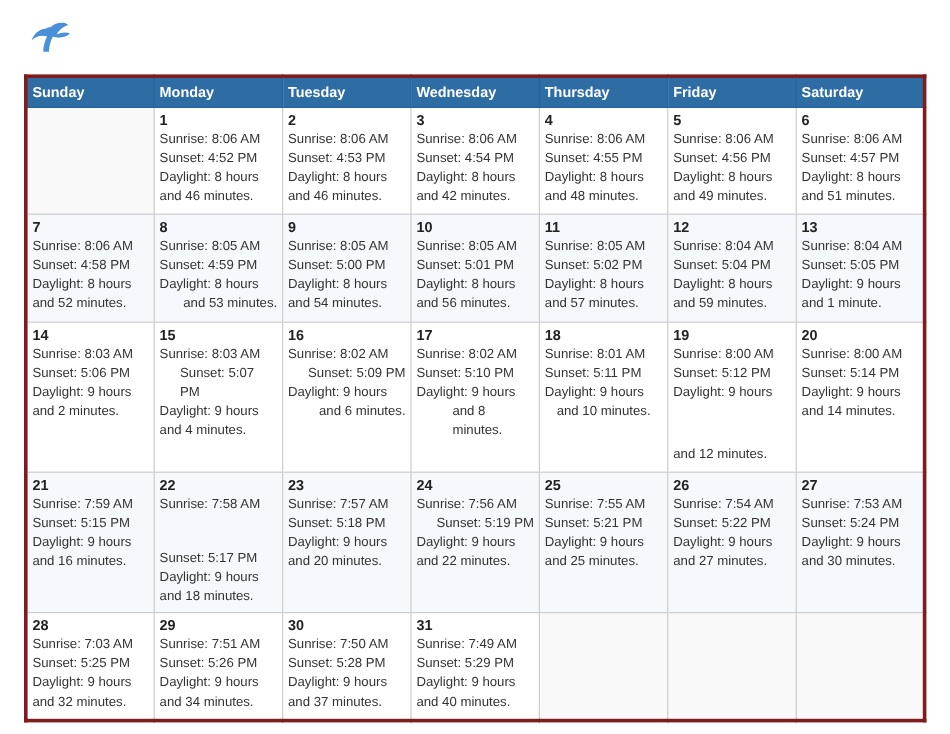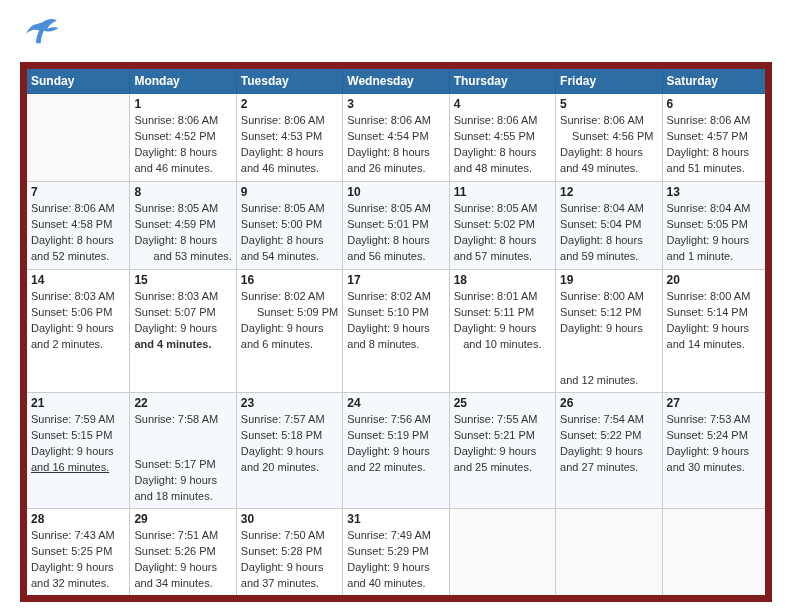--- a/index.html
+++ b/index.html
@@ -41,21 +41,21 @@
       font-weight: bold;
       color: #222;
       line-height: 1.1;
     }
     .location {
       font-size: 16px;
       color: #444;
     }
     .calendar {
       flex: 1;
-      border: 7px solid #7f1d1d;
+      border: 3px solid #7f1d1d;
       border-collapse: collapse;
       width: 100%;
       table-layout: fixed;
     }
     .calendar th {
       background: #2e6da4;
       color: #fff;
       font-size: 12px;
       font-weight: bold;
       padding: 5px 4px;
@@ -155,37 +155,37 @@
               <span style="display: block;">Daylight: 8 hours</span>
               <span style="display: block;">and 46 minutes.</span>
             </div>
           </td>
           <td>
             <span class="day-num">3</span>
             <div class="day-info">
               <span style="display: block;">Sunrise: 8:06 AM</span>
               <span style="display: block;">Sunset: 4:54 PM</span>
               <span style="display: block;">Daylight: 8 hours</span>
-              <span style="display: block;">and 26 minutes.</span>
+              <span style="display: block;">and 42 minutes.</span>
             </div>
           </td>
           <td>
             <span class="day-num">4</span>
             <div class="day-info">
               <span style="display: block;">Sunrise: 8:06 AM</span>
               <span style="display: block;">Sunset: 4:55 PM</span>
               <span style="display: block;">Daylight: 8 hours</span>
               <span style="display: block;">and 48 minutes.</span>
             </div>
           </td>
           <td>
             <span class="day-num">5</span>
             <div class="day-info">
               <span style="display: block;">Sunrise: 8:06 AM</span>
-              <span style="display: block; margin-left: 12px;">Sunset: 4:56 PM</span>
+              <span style="display: block;">Sunset: 4:56 PM</span>
               <span style="display: block;">Daylight: 8 hours</span>
               <span style="display: block;">and 49 minutes.</span>
             </div>
           </td>
           <td>
             <span class="day-num">6</span>
             <div class="day-info">
               <span style="display: block;">Sunrise: 8:06 AM</span>
               <span style="display: block;">Sunset: 4:57 PM</span>
               <span style="display: block;">Daylight: 8 hours</span>
@@ -265,41 +265,41 @@
               <span style="display: block;">Sunrise: 8:03 AM</span>
               <span style="display: block;">Sunset: 5:06 PM</span>
               <span style="display: block;">Daylight: 9 hours</span>
               <span style="display: block;">and 2 minutes.</span>
             </div>
           </td>
           <td>
             <span class="day-num">15</span>
             <div class="day-info">
               <span style="display: block;">Sunrise: 8:03 AM</span>
-              <span style="display: block;">Sunset: 5:07 PM</span>
-              <span style="display: block;">Daylight: 9 hours</span>
-              <span style="display: block; font-weight: bold;">and 4 minutes.</span>
+              <span style="display: block; margin-left: 17px;">Sunset: 5:07 PM</span>
+              <span style="display: block;">Daylight: 9 hours</span>
+              <span style="display: block;">and 4 minutes.</span>
             </div>
           </td>
           <td>
             <span class="day-num">16</span>
             <div class="day-info">
               <span style="display: block;">Sunrise: 8:02 AM</span>
               <span style="display: block; text-align: right;">Sunset: 5:09 PM</span>
               <span style="display: block;">Daylight: 9 hours</span>
-              <span style="display: block;">and 6 minutes.</span>
+              <span style="display: block; text-align: right;">and 6 minutes.</span>
             </div>
           </td>
           <td>
             <span class="day-num">17</span>
             <div class="day-info">
               <span style="display: block;">Sunrise: 8:02 AM</span>
               <span style="display: block;">Sunset: 5:10 PM</span>
               <span style="display: block;">Daylight: 9 hours</span>
-              <span style="display: block;">and 8 minutes.</span>
+              <span style="display: block; margin-left: 30px;">and 8 minutes.</span>
             </div>
           </td>
           <td>
             <span class="day-num">18</span>
             <div class="day-info">
               <span style="display: block;">Sunrise: 8:01 AM</span>
               <span style="display: block;">Sunset: 5:11 PM</span>
               <span style="display: block;">Daylight: 9 hours</span>
               <span style="display: block; text-align: center;">and 10 minutes.</span>
             </div>
@@ -323,21 +323,21 @@
             </div>
           </td>
         </tr>
         <tr>
           <td>
             <span class="day-num">21</span>
             <div class="day-info">
               <span style="display: block;">Sunrise: 7:59 AM</span>
               <span style="display: block;">Sunset: 5:15 PM</span>
               <span style="display: block;">Daylight: 9 hours</span>
-              <span style="display: block; text-decoration: underline;">and 16 minutes.</span>
+              <span style="display: block;">and 16 minutes.</span>
             </div>
           </td>
           <td>
             <span class="day-num">22</span>
             <div class="day-info">
               <span style="display: block;">Sunrise: 7:58 AM</span>
               <span style="display: block; margin-top: 29px;">Sunset: 5:17 PM</span>
               <span style="display: block;">Daylight: 9 hours</span>
               <span style="display: block;">and 18 minutes.</span>
             </div>
@@ -348,21 +348,21 @@
               <span style="display: block;">Sunrise: 7:57 AM</span>
               <span style="display: block;">Sunset: 5:18 PM</span>
               <span style="display: block;">Daylight: 9 hours</span>
               <span style="display: block;">and 20 minutes.</span>
             </div>
           </td>
           <td>
             <span class="day-num">24</span>
             <div class="day-info">
               <span style="display: block;">Sunrise: 7:56 AM</span>
-              <span style="display: block;">Sunset: 5:19 PM</span>
+              <span style="display: block; text-align: right;">Sunset: 5:19 PM</span>
               <span style="display: block;">Daylight: 9 hours</span>
               <span style="display: block;">and 22 minutes.</span>
             </div>
           </td>
           <td>
             <span class="day-num">25</span>
             <div class="day-info">
               <span style="display: block;">Sunrise: 7:55 AM</span>
               <span style="display: block;">Sunset: 5:21 PM</span>
               <span style="display: block;">Daylight: 9 hours</span>
@@ -385,21 +385,21 @@
               <span style="display: block;">Sunset: 5:24 PM</span>
               <span style="display: block;">Daylight: 9 hours</span>
               <span style="display: block;">and 30 minutes.</span>
             </div>
           </td>
         </tr>
         <tr>
           <td>
             <span class="day-num">28</span>
             <div class="day-info">
-              <span style="display: block;">Sunrise: 7:43 AM</span>
+              <span style="display: block;">Sunrise: 7:03 AM</span>
               <span style="display: block;">Sunset: 5:25 PM</span>
               <span style="display: block;">Daylight: 9 hours</span>
               <span style="display: block;">and 32 minutes.</span>
             </div>
           </td>
           <td>
             <span class="day-num">29</span>
             <div class="day-info">
               <span style="display: block;">Sunrise: 7:51 AM</span>
               <span style="display: block;">Sunset: 5:26 PM</span>

